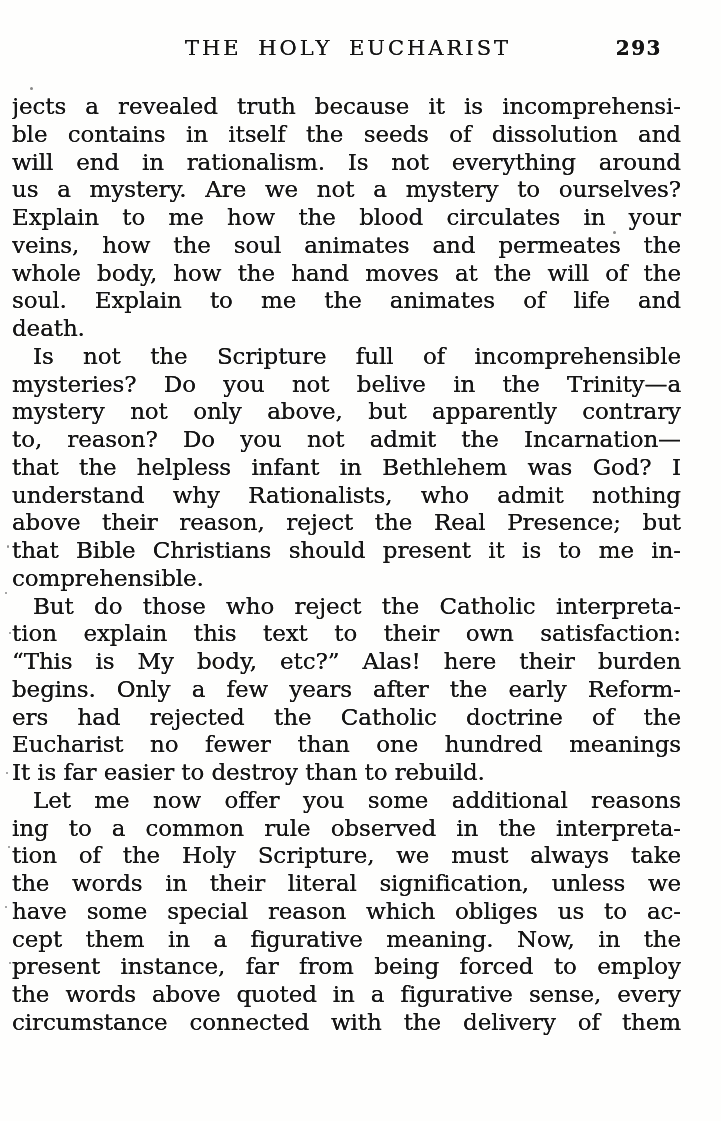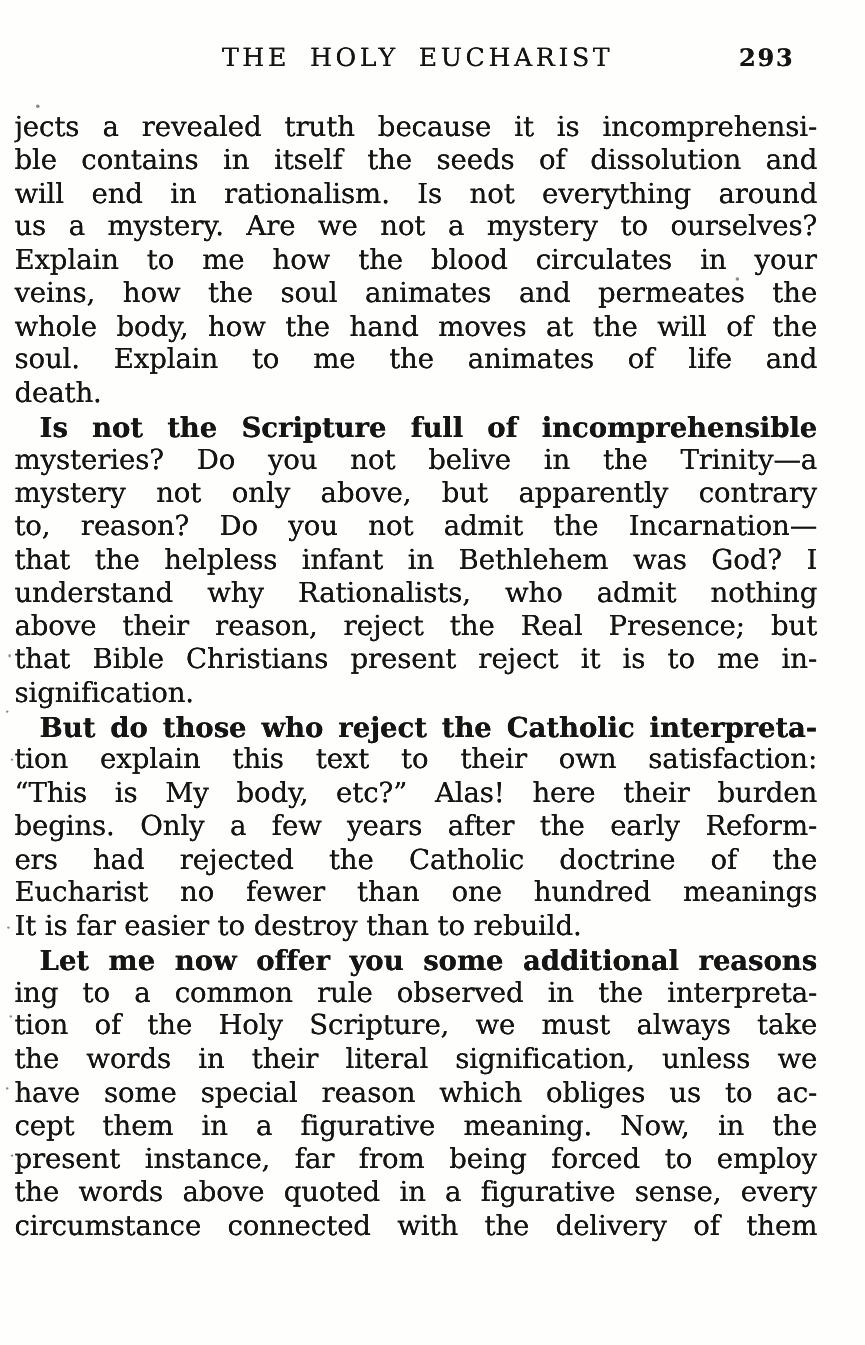--- a/index.html
+++ b/index.html
@@ -56,21 +56,20 @@
     text-align-last: justify;
     height: 27.75px;
     overflow: hidden;
     white-space: nowrap;
   }
   .line.last {
     text-align-last: left;
   }
   .paragraph.indent .line.first {
     text-indent: 21px;
-    font-weight: bold;
   }
   .speckle {
     position: absolute;
     background: #4a4a4a;
     border-radius: 50%;
     opacity: 0.65;
   }
 </style>
 </head>
 <body>
@@ -94,22 +93,22 @@
         <div class="line last">death.</div>
       </div>
       <div class="paragraph indent">
         <div class="line first">Is not the Scripture full of incomprehensible</div>
         <div class="line">mysteries?  Do you not belive in the Trinity—a</div>
         <div class="line">mystery not only above, but apparently contrary</div>
         <div class="line">to, reason?  Do you not admit the Incarnation—</div>
         <div class="line">that the helpless infant in Bethlehem was God?  I</div>
         <div class="line">understand why Rationalists, who admit nothing</div>
         <div class="line">above their reason, reject the Real Presence; but</div>
-        <div class="line">that Bible Christians present reject it is to me in-</div>
-        <div class="line last">signification.</div>
+        <div class="line">that Bible Christians should present it is to me in-</div>
+        <div class="line last">comprehensible.</div>
       </div>
       <div class="paragraph indent">
         <div class="line first">But do those who reject the Catholic interpreta-</div>
         <div class="line">tion explain this text to their own satisfaction:</div>
         <div class="line">“This is My body, etc?”  Alas! here their burden</div>
         <div class="line">begins.  Only a few years after the early Reform-</div>
         <div class="line">ers had rejected the Catholic doctrine of the</div>
         <div class="line">Eucharist no fewer than one hundred meanings</div>
         <div class="line last">It is far easier to destroy than to rebuild.</div>
       </div>

